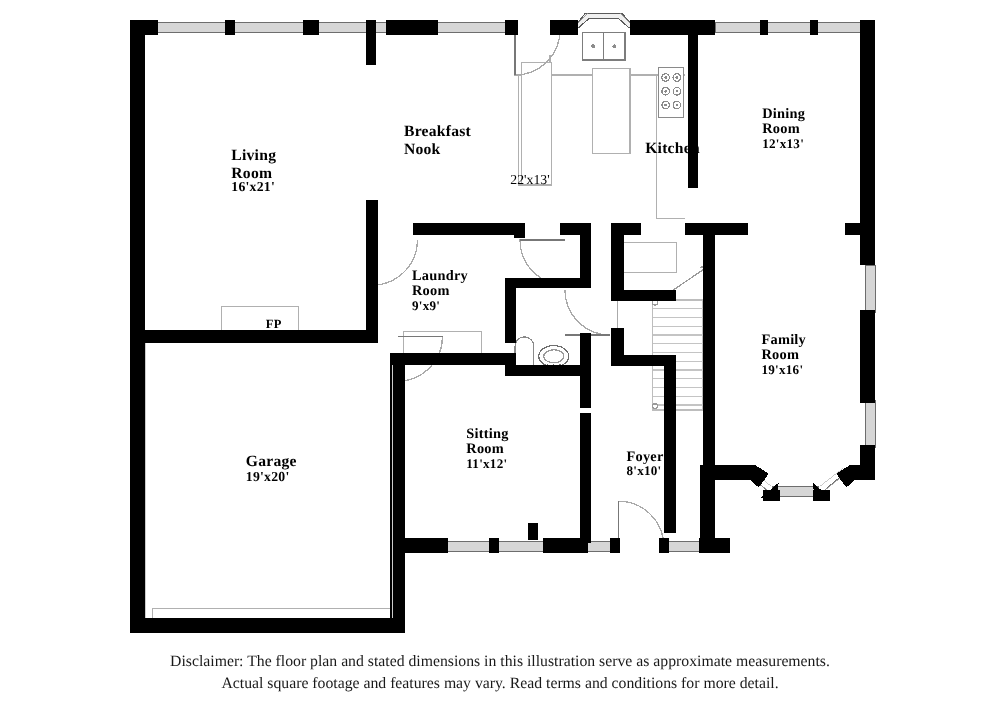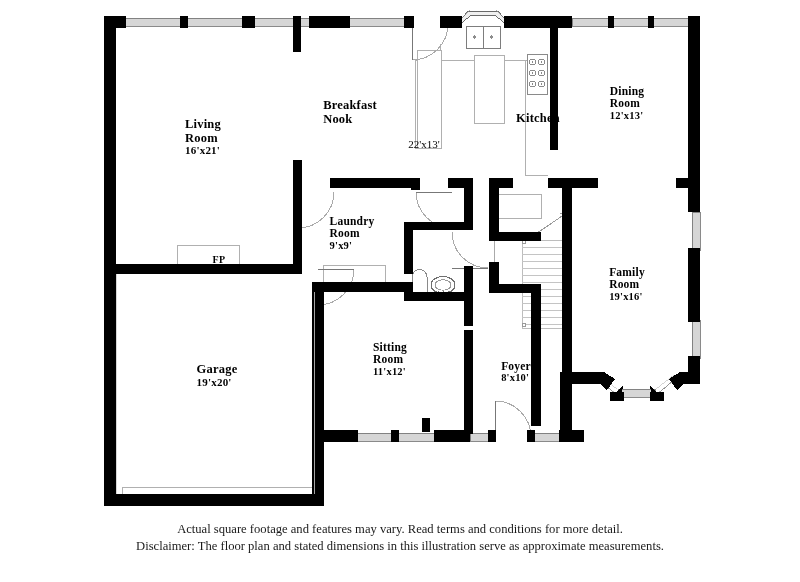--- a/index.html
+++ b/index.html
@@ -348,17 +348,17 @@
   <div class="room-label" style="left:217px; top:363px;">
     <span class="rl-name">Garage</span>
     <span class="rl-dim">19'x20'</span>
   </div>
 
   <div id="fp-label" style="left:208px; top:254px;">FP</div>
 
   <div id="standalone-dim" style="left:424px; top:138px;">22'x13'</div>
 
   <div id="disclaimer">
+    <span class="dline">Disclaimer: The floor plan and stated dimensions in this illustration serve as approximate measurements.</span>
     <span class="dline">Actual square footage and features may vary. Read terms and conditions for more detail.</span>
-    <span class="dline">Disclaimer: The floor plan and stated dimensions in this illustration serve as approximate measurements.</span>
   </div>
 
 </div>
 
 </body></html>

